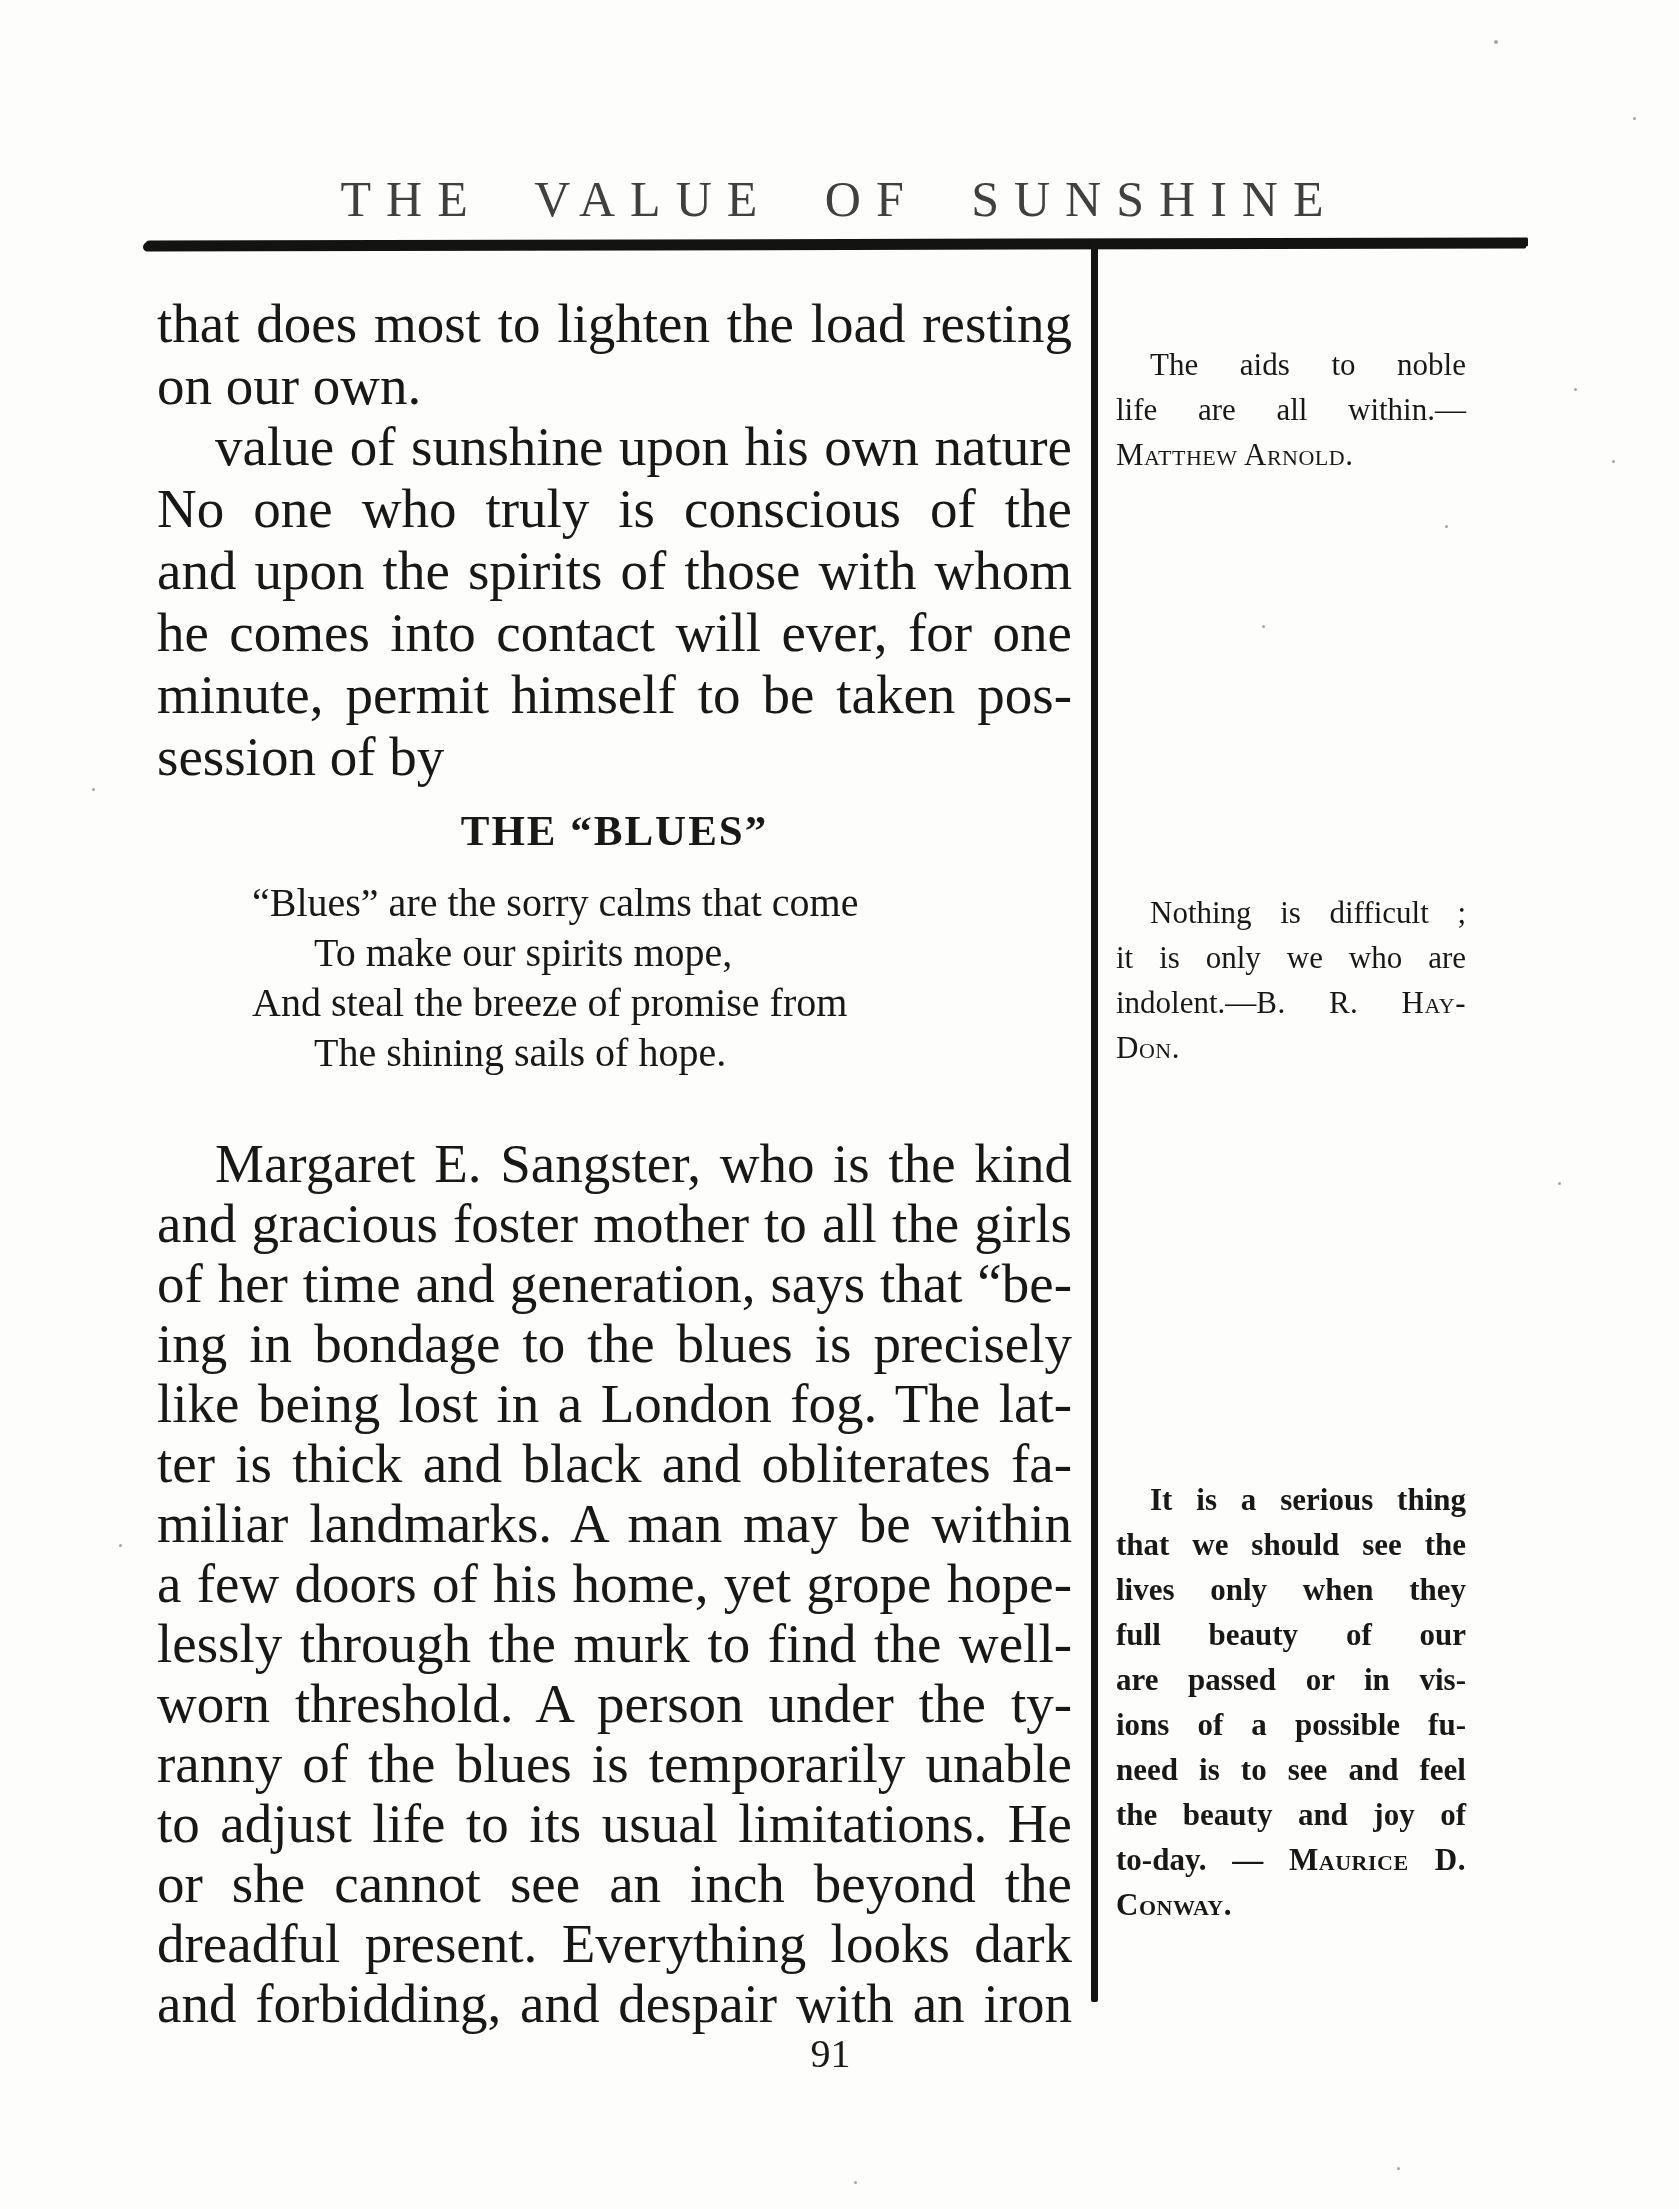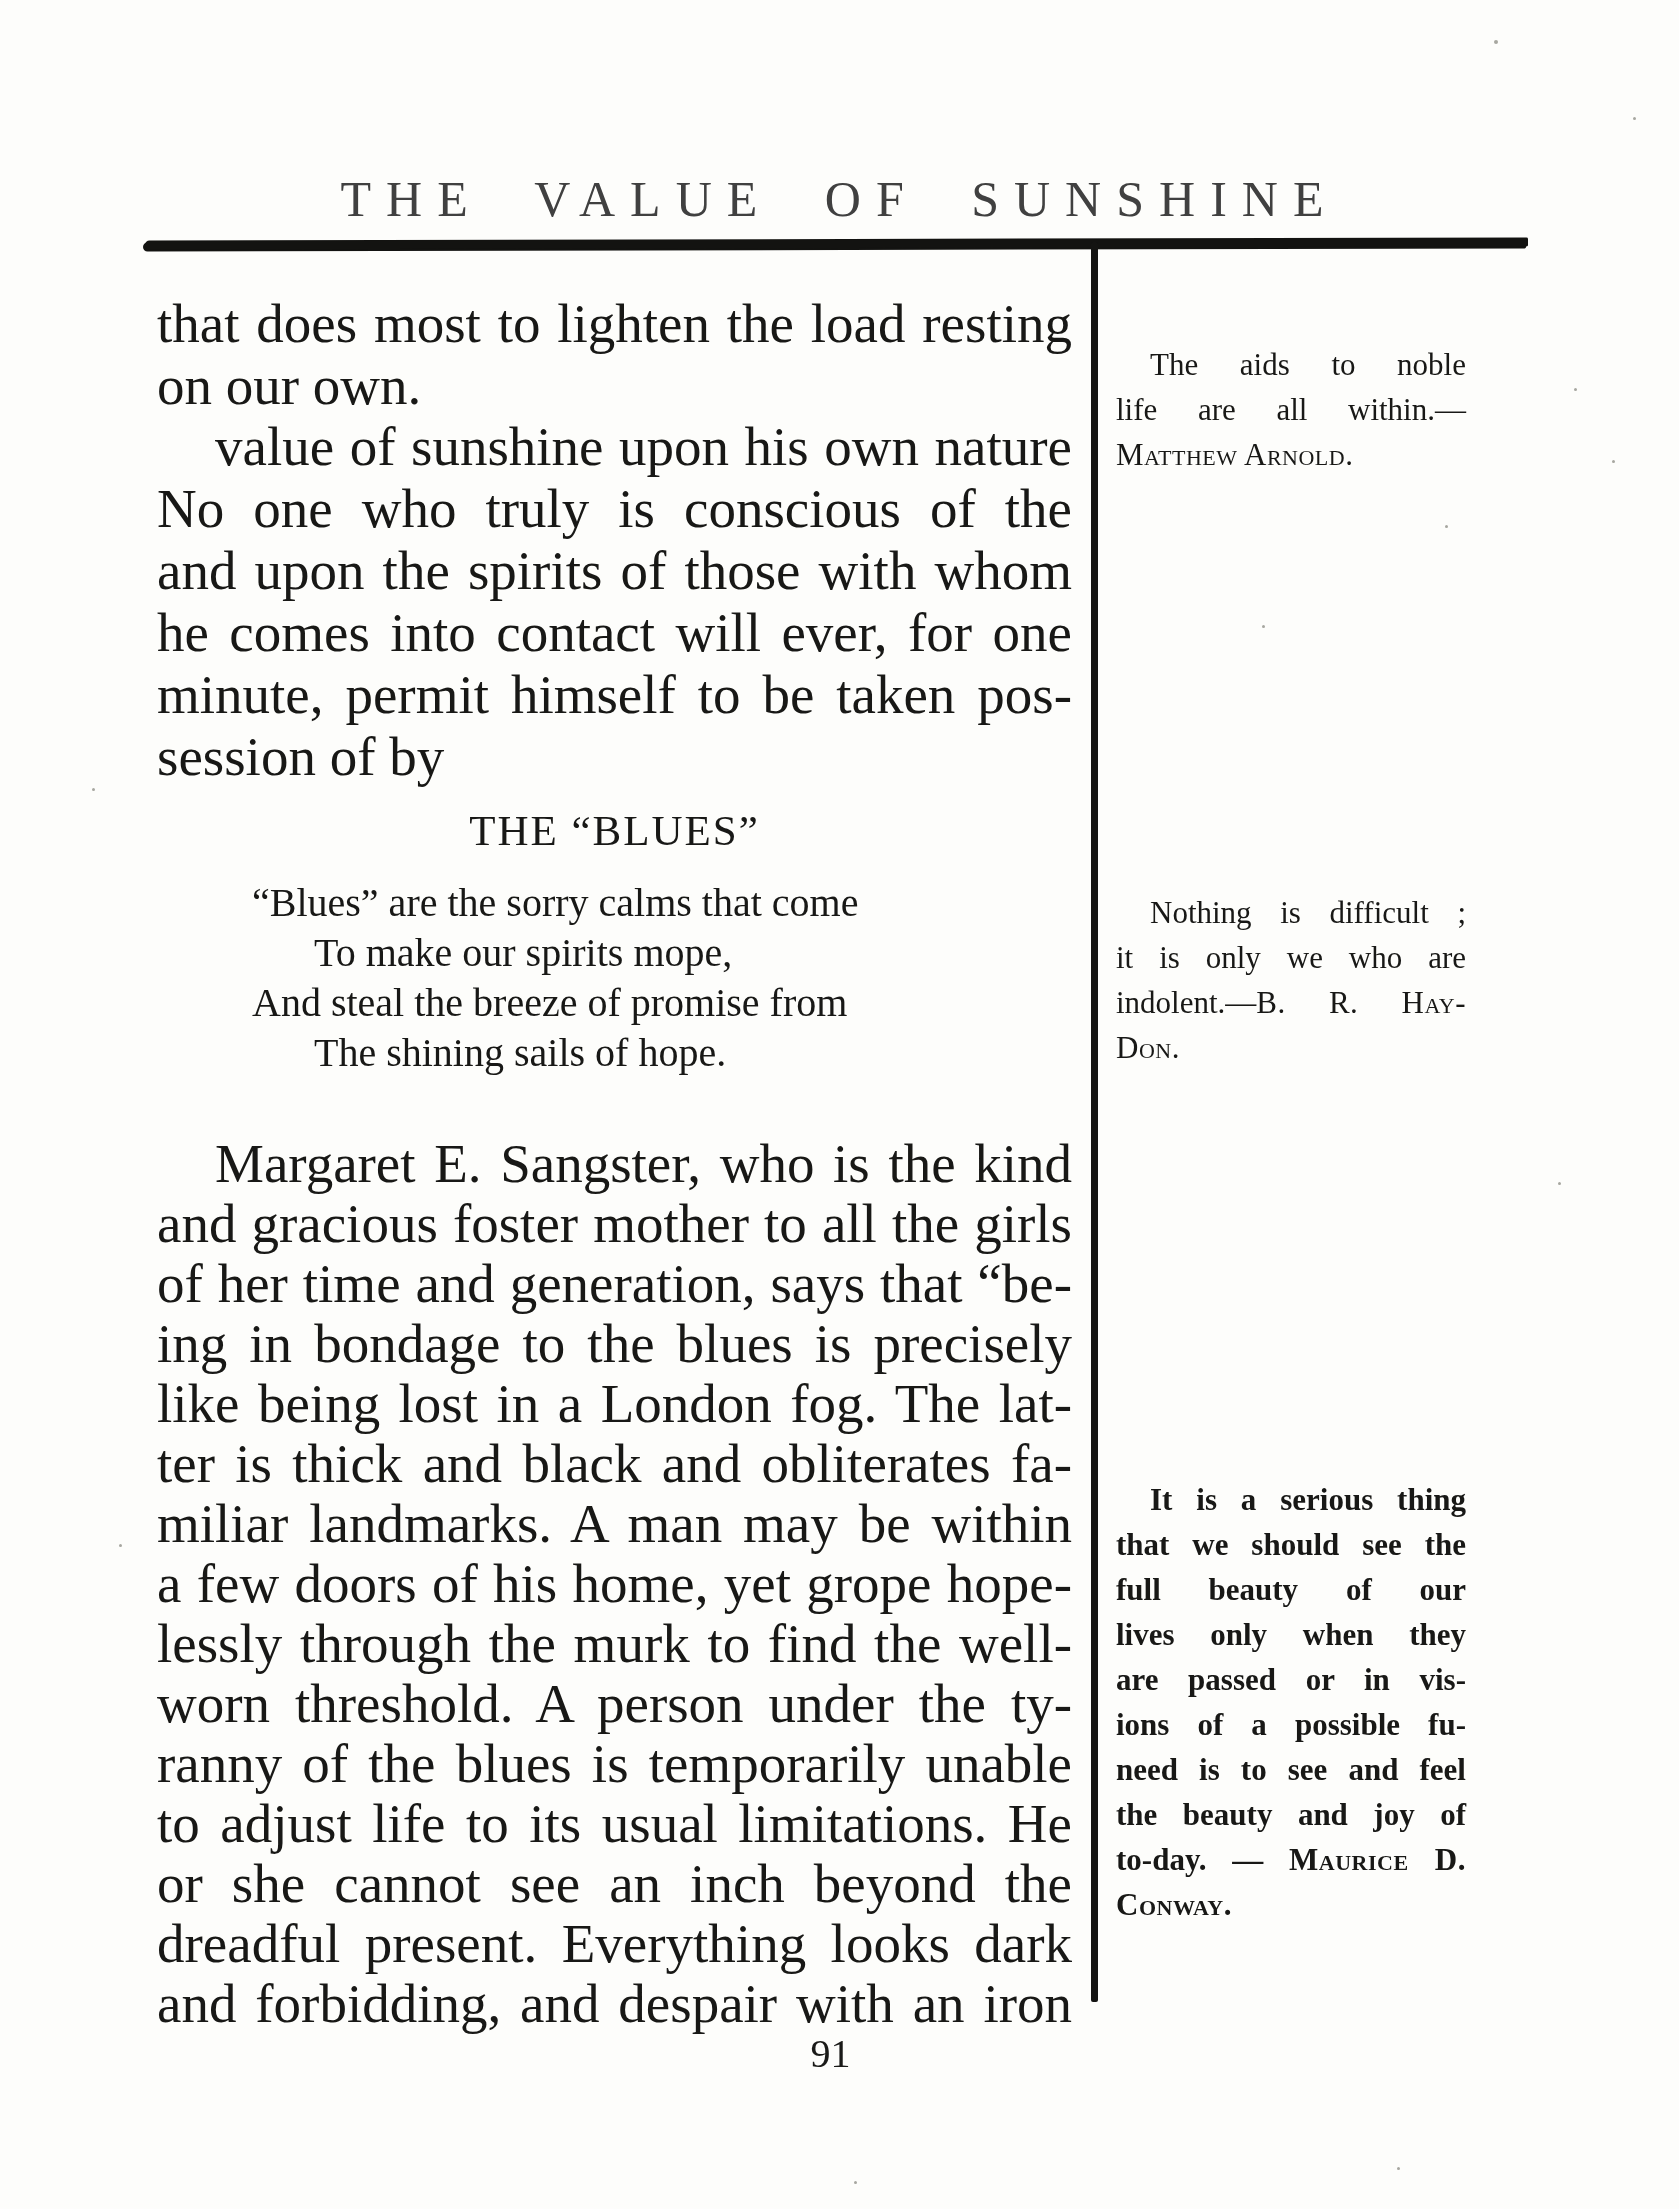--- a/index.html
+++ b/index.html
@@ -33,21 +33,21 @@
   .col-main{position:absolute;left:157px;top:0;width:915px;}
   .para{position:absolute;left:0;width:915px;font-size:55px;}
   .para .line{text-align:justify;text-align-last:justify;-moz-text-align-last:justify;}
   .endpara .line:last-child{text-align-last:left;-moz-text-align-last:left;}
   .indent1 .line:first-child{text-indent:58px;}
   #para1{top:293px;line-height:62px;}
   #para2{top:416px;line-height:62px;}
   #para3{top:1134px;line-height:60px;}
   .section-heading{
     position:absolute;top:806px;left:0;width:915px;
-    text-align:center;font-size:43px;letter-spacing:2px;
+    text-align:center;font-size:43px;letter-spacing:2px;font-weight:bold;
   }
   .poem{
     position:absolute;top:878px;left:95px;width:796px;
     font-size:40px;line-height:50px;
   }
   .poem .line{text-align:left;text-align-last:left;}
   .poem .line:nth-child(even){padding-left:62px;}
   
   .quote{
     position:absolute;left:1116px;width:350px;
@@ -134,22 +134,22 @@
     <div id="quote2" class="quote">
         <div class="line"><span>Nothing is difficult ;</span></div>
         <div class="line"><span>it is only we who are</span></div>
         <div class="line"><span>indolent.—</span><span class="sc">B. R. Hay-</span></div>
         <div class="line"><span class="sc">Don.</span></div>
       </div>
 
     <div id="quote3" class="quote">
         <div class="line"><span>It is a serious thing</span></div>
         <div class="line"><span>that we should see the</span></div>
+        <div class="line"><span>lives only when they</span></div>
         <div class="line"><span>full beauty of our</span></div>
-        <div class="line"><span>lives only when they</span></div>
         <div class="line"><span>are passed or in vis-</span></div>
         <div class="line"><span>ions of a possible fu-</span></div>
         <div class="line"><span>need is to see and feel</span></div>
         <div class="line"><span>the beauty and joy of</span></div>
         <div class="line"><span>to-day. — </span><span class="sc">Maurice D.</span></div>
         <div class="line"><span class="sc">Conway.</span></div>
       </div>
 
   </aside>
 

